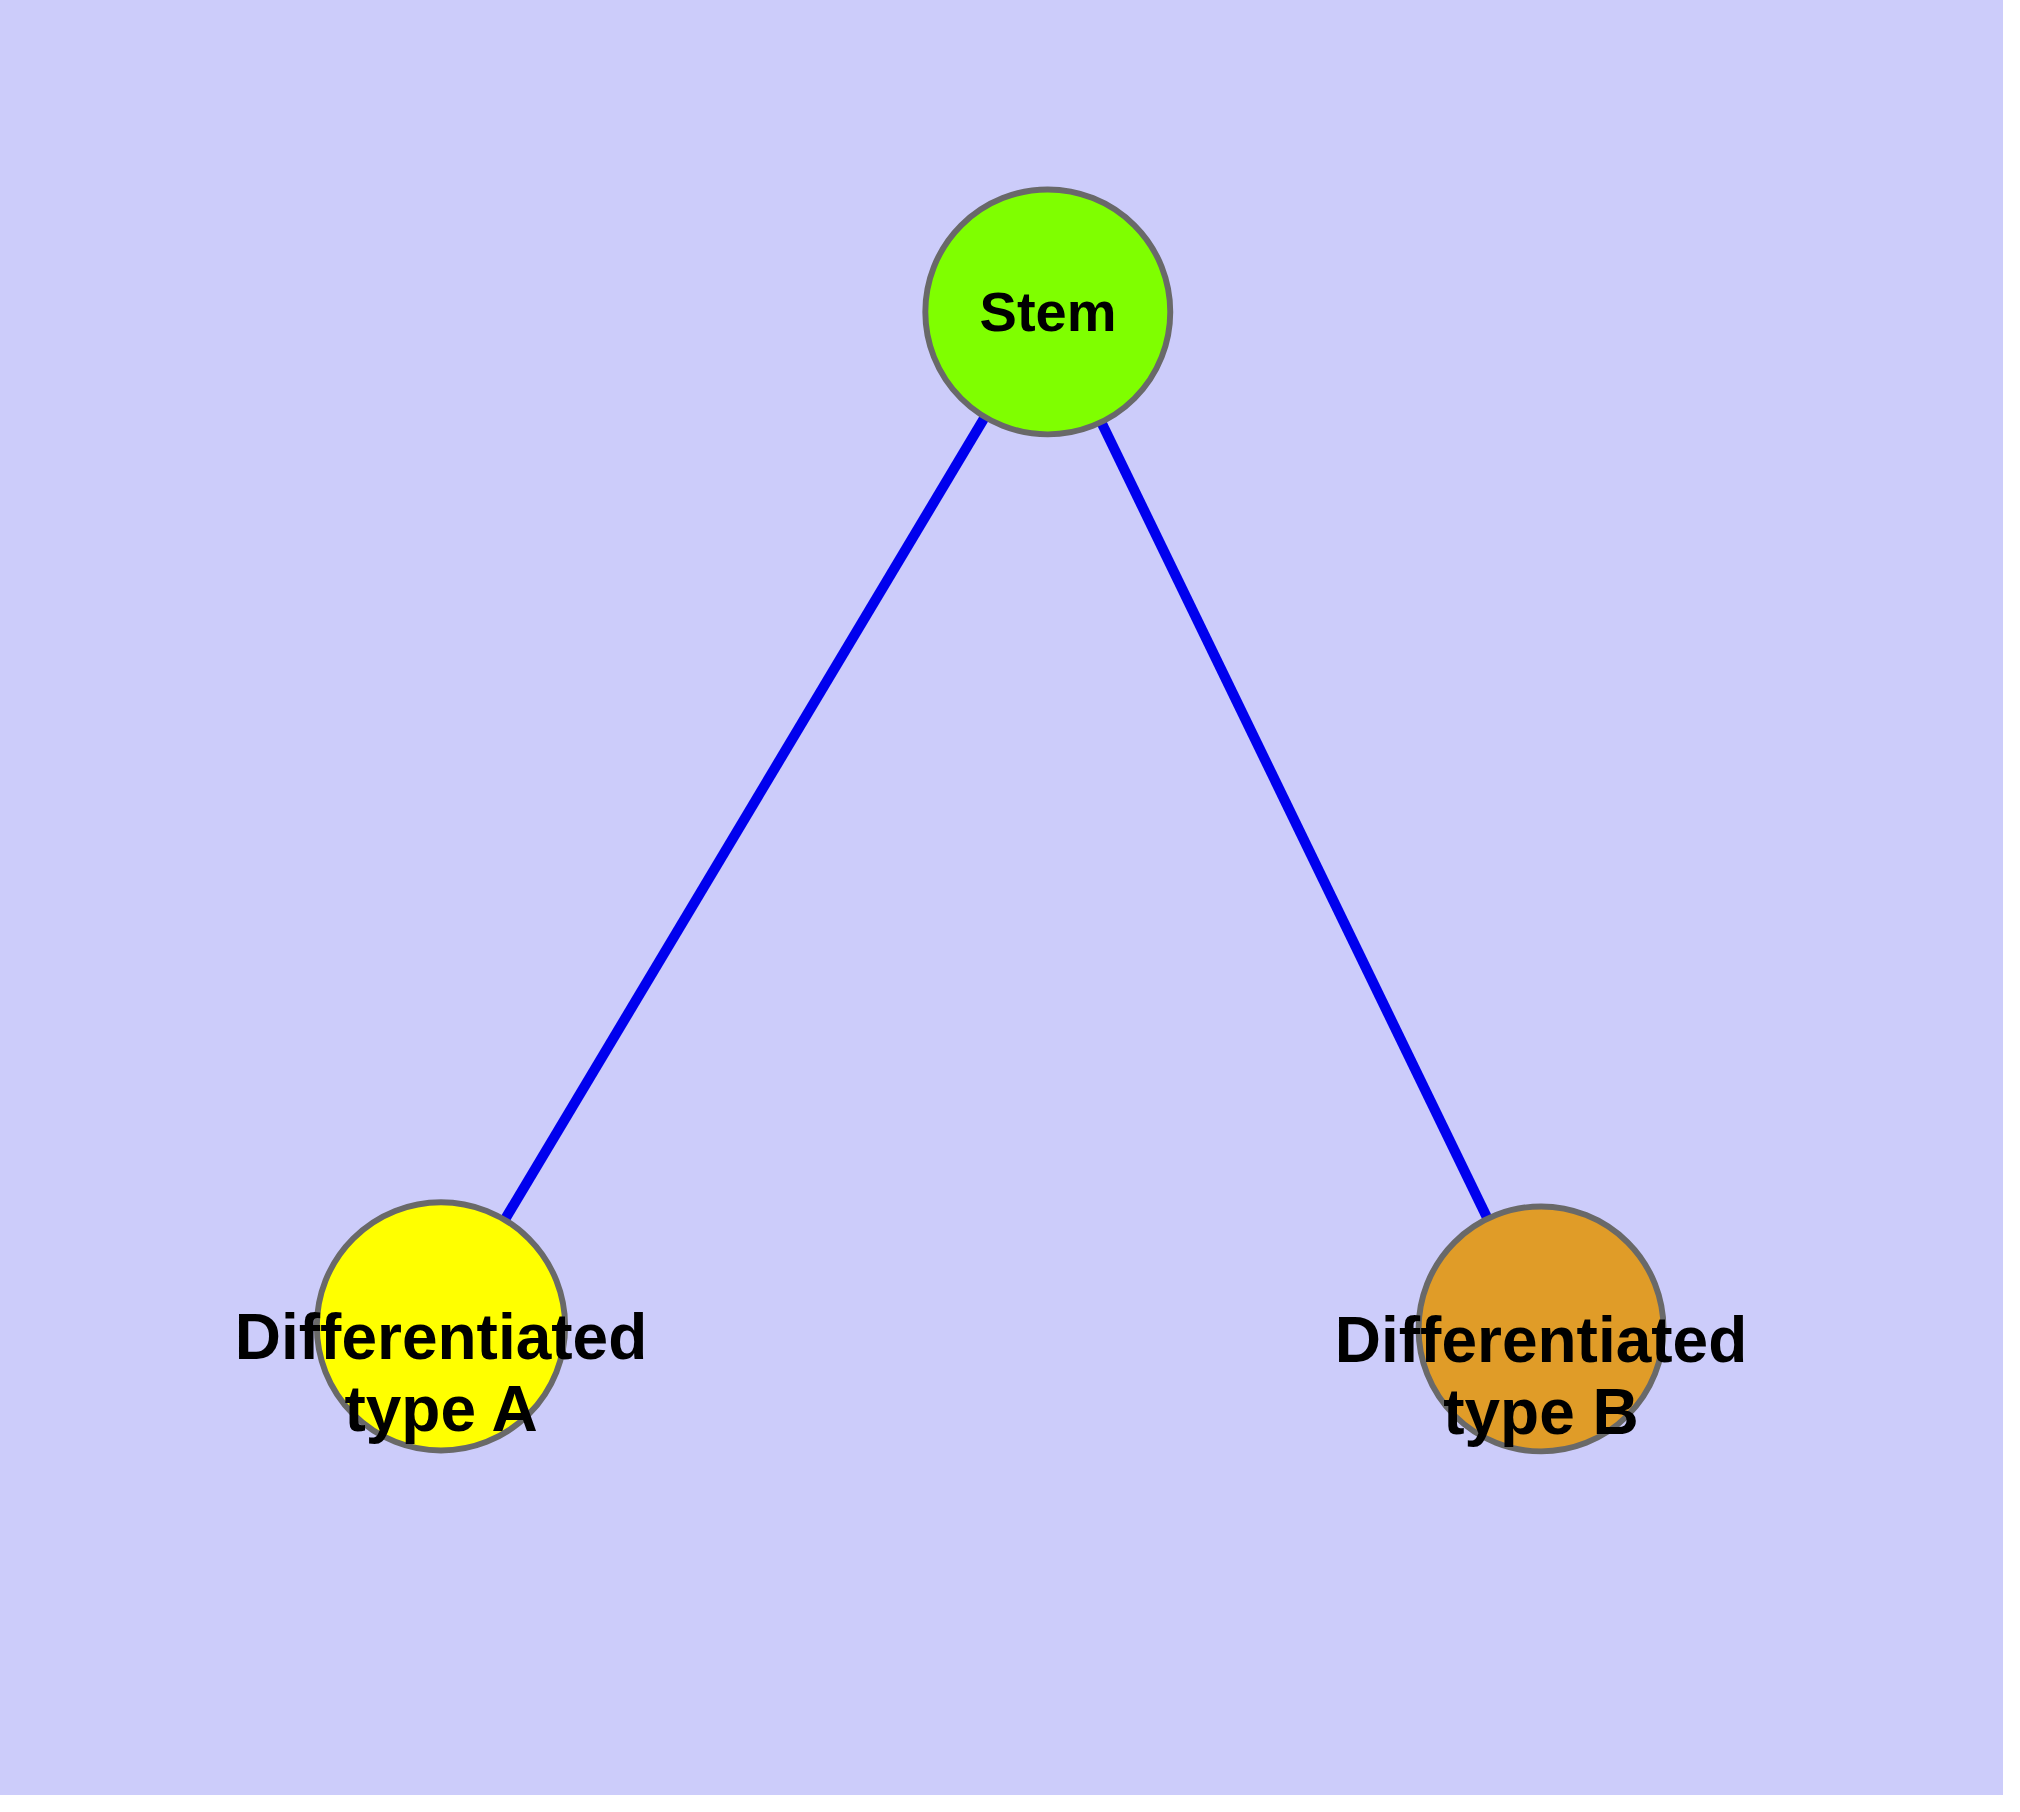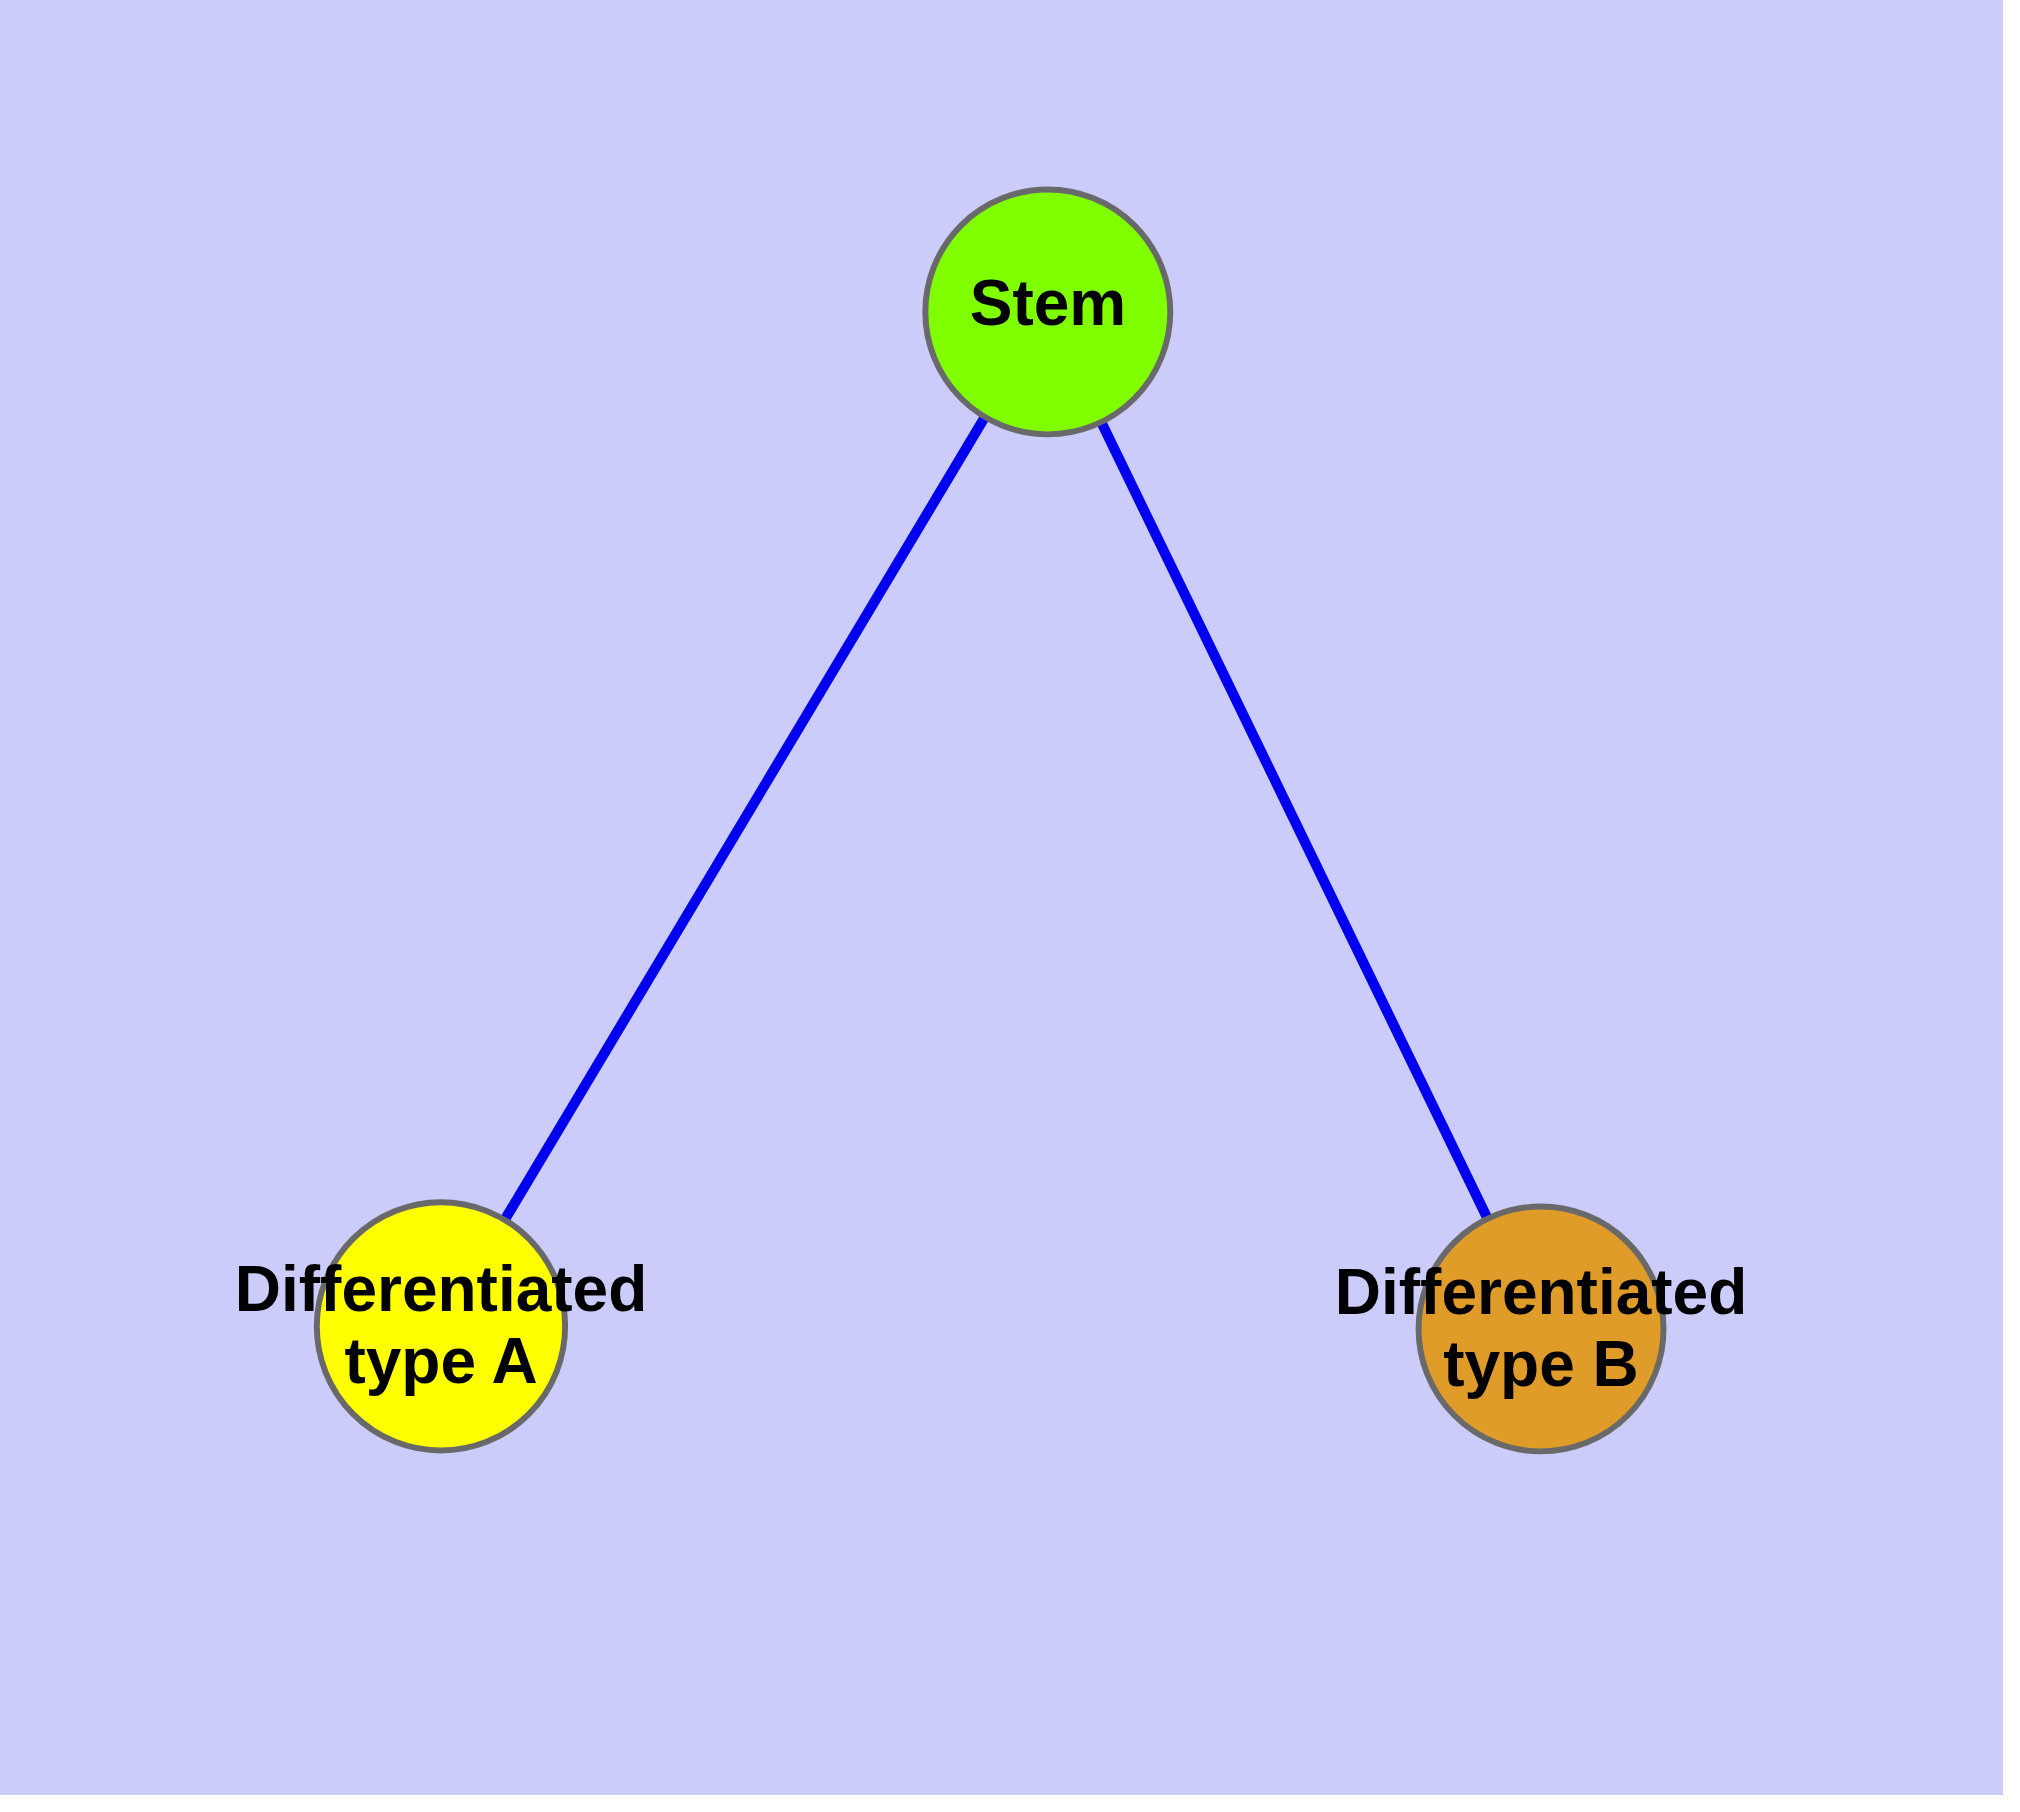--- a/index.html
+++ b/index.html
@@ -40,20 +40,21 @@
     line-height: 1.12;
     white-space: pre;
     pointer-events: none;
     transform: translate(-50%, -50%);
   }
   .node-label.big {
     font-size: 64px;
   }
   .node-label.two-line {
     font-size: 64px;
+    margin-top: 48px;
   }
 </style>
 </head>
 <body>
 
 <div id="canvas" style="width: 2021px; height: 1812px; background: rgb(255, 255, 255);">
 
   <div id="plot-area" style="width: 2003px; height: 1795px; background: rgb(204, 204, 250);"></div>
 
   <svg id="graph-svg" viewBox="0 0 2384 2138" xmlns="http://www.w3.org/2000/svg">
@@ -63,21 +64,21 @@
       <line id="edge-1" x1="1236" y1="368" x2="1818" y2="1568" stroke="#0000ee" stroke-width="12" stroke-linecap="butt"></line>
     </g>
 
     <g id="nodes-group">
       <circle id="node-0" cx="1236" cy="368" r="144.5" fill="#7fff00" stroke="#696969" stroke-width="7"></circle>
       <circle id="node-1" cx="520" cy="1565" r="146.5" fill="#ffff00" stroke="#696969" stroke-width="7"></circle>
       <circle id="node-2" cx="1818" cy="1568" r="144.5" fill="#e09c28" stroke="#696969" stroke-width="7"></circle>
     </g>
   </svg>
 
-  <div class="node-label big" id="label-0" style="left: 1048px; top: 304px; font-size: 64px; color: rgb(0, 0, 0);">Stem</div>
+  <div class="node-label big" id="label-0" style="left: 1048px; top: 312px; font-size: 56px; color: rgb(0, 0, 0);">Stem</div>
 
   <div class="node-label two-line" id="label-1" style="left: 441px; top: 1326px; font-size: 64px; color: rgb(0, 0, 0);">Differentiated
 type A</div>
 
   <div class="node-label two-line" id="label-2" style="left: 1541px; top: 1329px; font-size: 64px; color: rgb(0, 0, 0);">Differentiated
 type B</div>
 
 </div>
 
 

